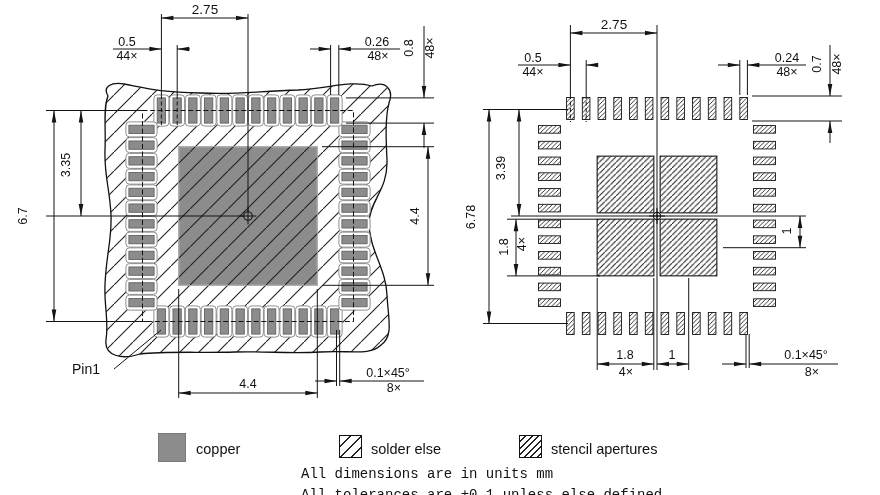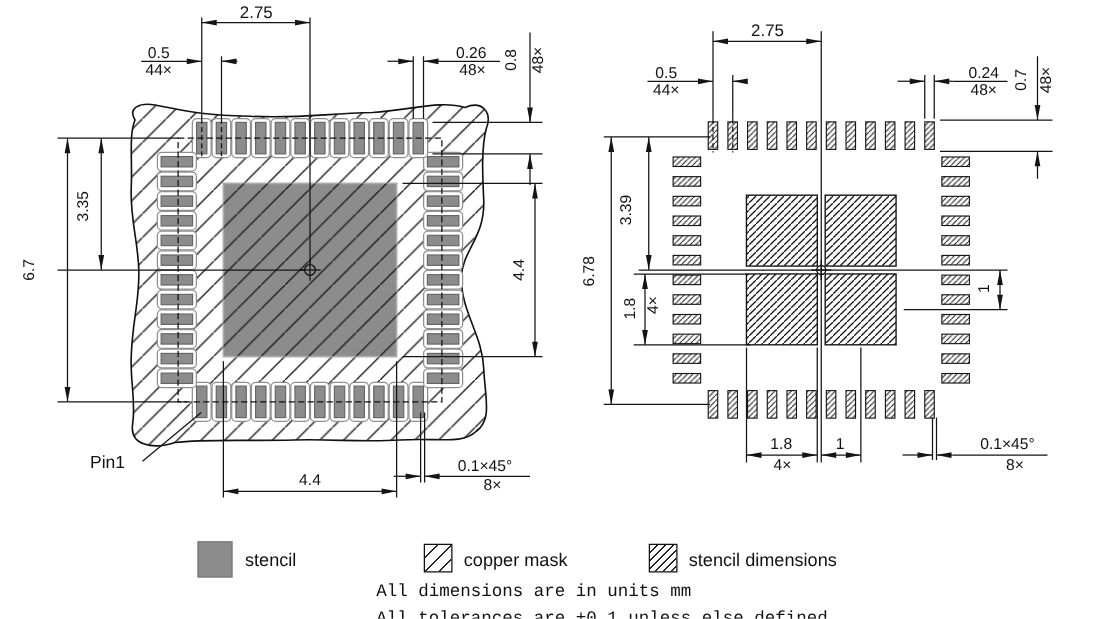--- a/index.html
+++ b/index.html
@@ -375,22 +375,22 @@
     <text class="dim" text-anchor="middle" transform="translate(791,231) rotate(-90)">1</text>
     <text class="dim" text-anchor="middle" x="625" y="359">1.8</text>
     <text class="dim" text-anchor="middle" x="626" y="376">4×</text>
     <text class="dim" text-anchor="middle" x="672" y="359">1</text>
     <text class="dim" text-anchor="middle" x="806" y="359">0.1×45°</text>
     <text class="dim" text-anchor="middle" x="812" y="376">8×</text>
   </g>
 </svg>
 
 <div class="legend-swatch" id="sw-copper"></div>
-<div class="legend-label" id="lb-copper">stencil</div>
+<div class="legend-label" id="lb-copper">copper</div>
 
 <div class="legend-swatch" id="sw-mask"></div>
-<div class="legend-label" id="lb-mask">copper mask</div>
+<div class="legend-label" id="lb-mask">solder else</div>
 
 <div class="legend-swatch" id="sw-stencil"></div>
-<div class="legend-label" id="lb-stencil">stencil dimensions</div>
+<div class="legend-label" id="lb-stencil">stencil apertures</div>
 
 <div class="note" id="note1">All dimensions are in units mm</div>
 <div class="note" id="note2">All tolerances are ±0.1 unless else defined</div>
 
 </body></html>

